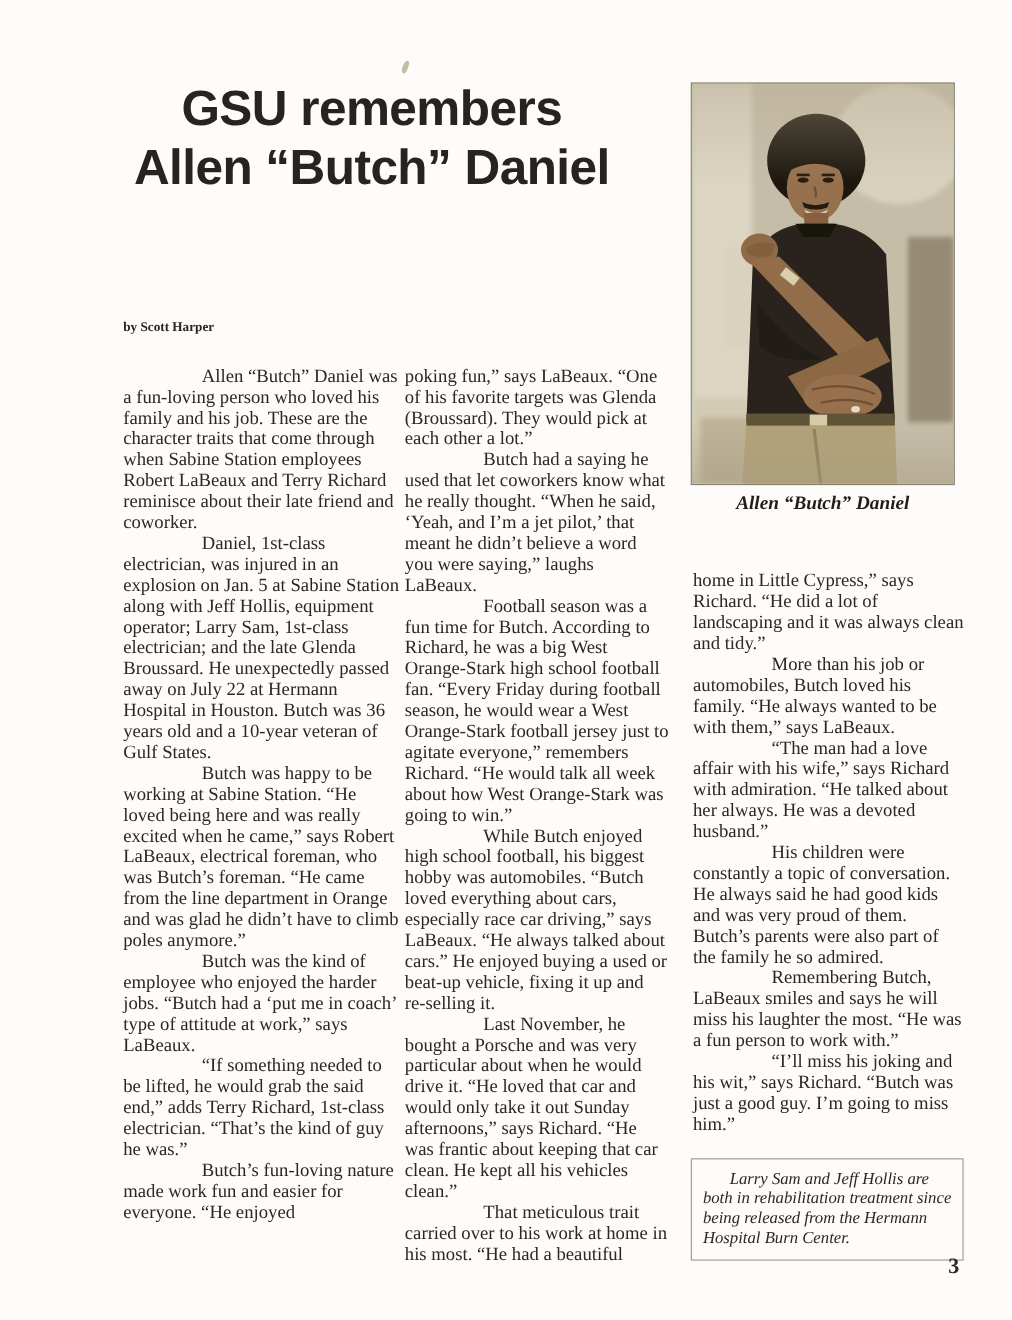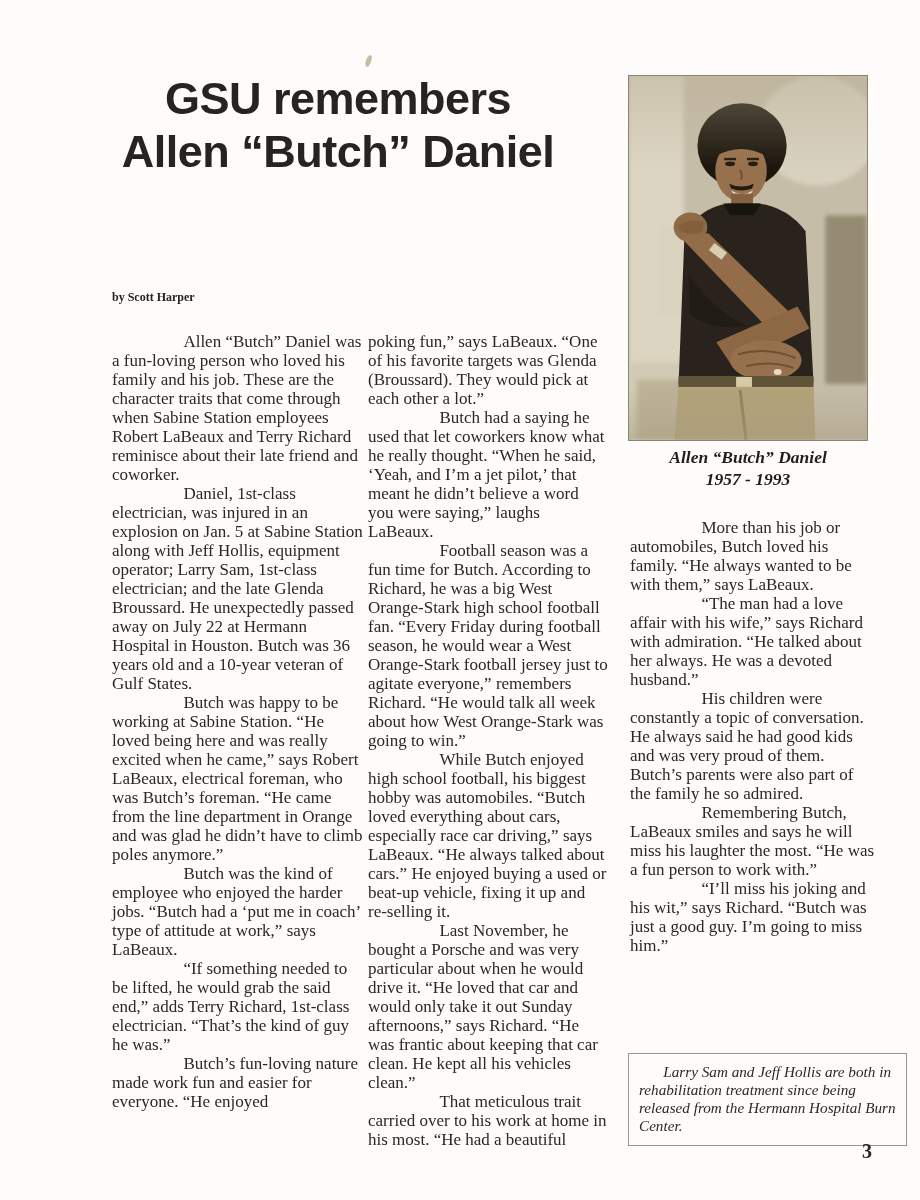--- a/index.html
+++ b/index.html
@@ -50,21 +50,21 @@
     text-align:left;
     color:#2b2724;
   }
   .col p{margin:0;text-indent:4.2em;}
   .col p.cont{text-indent:0;}
   .col-1{left:112px;top:332px;width:252px;}
   .col-2{left:368px;top:332px;width:240px;}
   .col-3{left:630px;top:518px;width:246px;}
   
   .note-box{
-    position:absolute;left:628px;top:1053px;width:279px;
+    position:absolute;left:628px;top:1053px;width:248px;
     box-sizing:border-box;
     border:1px solid #9b968c;
     background:#fdfcf8;
     padding:9px 10px 10px 10px;
     font-style:italic;
     font-size:15.2px;line-height:18px;
     color:#2b2724;
   }
   .note-box p{margin:0;text-indent:1.6em;}
   
@@ -160,21 +160,20 @@
         <rect x="50" y="302" width="136" height="11" fill="#5f5238"></rect>
         <rect x="108" y="303" width="16" height="10" fill="#d6cba6"></rect>
         <path d="M112,316 L118,366" stroke="#8f8057" stroke-width="3"></path>
       </g>
       <rect x="0" y="0" width="240" height="366" fill="url(#vig)"></rect>
     </svg>
   </div>
 
   <div class="photo-caption">
     <div>Allen “Butch” Daniel</div>
-    <div>1957 - 1993</div>
   </div>
 
   <div class="byline">by Scott Harper</div>
 
   <div class="col col-1">
     <p>Allen “Butch” Daniel was a fun-loving person who loved his family and his job. These are the character traits that come through when Sabine Station employees Robert LaBeaux and Terry Richard reminisce about their late friend and coworker.</p>
     <p>Daniel, 1st-class electrician, was injured in an explosion on Jan. 5 at Sabine Station along with Jeff Hollis, equipment operator; Larry Sam, 1st-class electrician; and the late Glenda Broussard.  He unexpectedly passed away on July 22 at Hermann Hospital in Houston. Butch was 36 years old and a 10-year veteran of Gulf States.</p>
     <p>Butch was happy to be working at Sabine Station.  “He loved being here and was really excited when he came,” says Robert LaBeaux, electrical foreman, who was Butch’s foreman.  “He came from the line department in Orange and was glad he didn’t have to climb poles anymore.”</p>
     <p>Butch was the kind of employee who enjoyed the harder jobs. “Butch had a ‘put me in coach’ type of attitude at work,” says LaBeaux.</p>
     <p>“If something needed to be lifted, he would grab the said end,” adds Terry Richard, 1st-class electrician.  “That’s the kind of guy he was.”</p>
@@ -184,20 +183,21 @@
   <div class="col col-2">
     <p class="cont">poking fun,” says LaBeaux. “One of his favorite targets was Glenda (Broussard). They would pick at each other a lot.”</p>
     <p>Butch had a saying he used that let coworkers know what he really thought.  “When he said, ‘Yeah, and I’m a jet pilot,’ that meant he didn’t believe a word you were saying,” laughs LaBeaux.</p>
     <p>Football season was a fun time for Butch.  According to Richard, he was a big West Orange-Stark high school football fan.  “Every Friday during football season, he would wear a West Orange-Stark football jersey just to agitate everyone,” remembers Richard.  “He would talk all week about how West Orange-Stark was going to win.”</p>
     <p>While Butch enjoyed high school football, his biggest hobby  was automobiles. “Butch loved everything about cars, especially race car driving,” says LaBeaux.  “He always talked about cars.” He enjoyed buying a used or beat-up vehicle, fixing it up and re-selling it.</p>
     <p>Last November, he bought a Porsche and was very particular about when he would drive it.  “He loved that car and would only take it out Sunday afternoons,” says Richard. “He was frantic about keeping that car clean.  He kept all his vehicles clean.”</p>
     <p>That meticulous trait carried over to his work at home in his most.  “He had a beautiful</p>
   </div>
 
   <div class="col col-3">
+    <p class="cont">home in Little Cypress,” says Richard.  “He did a lot of landscaping and it was always clean and tidy.”</p>
     <p>More than his job or automobiles, Butch loved his family.  “He always wanted to be with them,” says LaBeaux.</p>
     <p>“The man had a love affair with his wife,” says Richard with admiration.  “He talked about her always.  He was a devoted husband.”</p>
     <p>His children were constantly a topic of conversation. He always said he had good kids and was very proud of them. Butch’s parents were also part of the family he so admired.</p>
     <p>Remembering Butch, LaBeaux smiles and says he will miss his laughter the most. “He was a fun person to work with.”</p>
     <p>“I’ll miss his joking and his wit,” says Richard.  “Butch was just a good guy.  I’m going to miss him.”</p>
   </div>
 
   <div class="note-box">
     <p>Larry Sam and Jeff Hollis are both in rehabilitation treatment since being released from the Hermann Hospital Burn Center.</p>
   </div>

